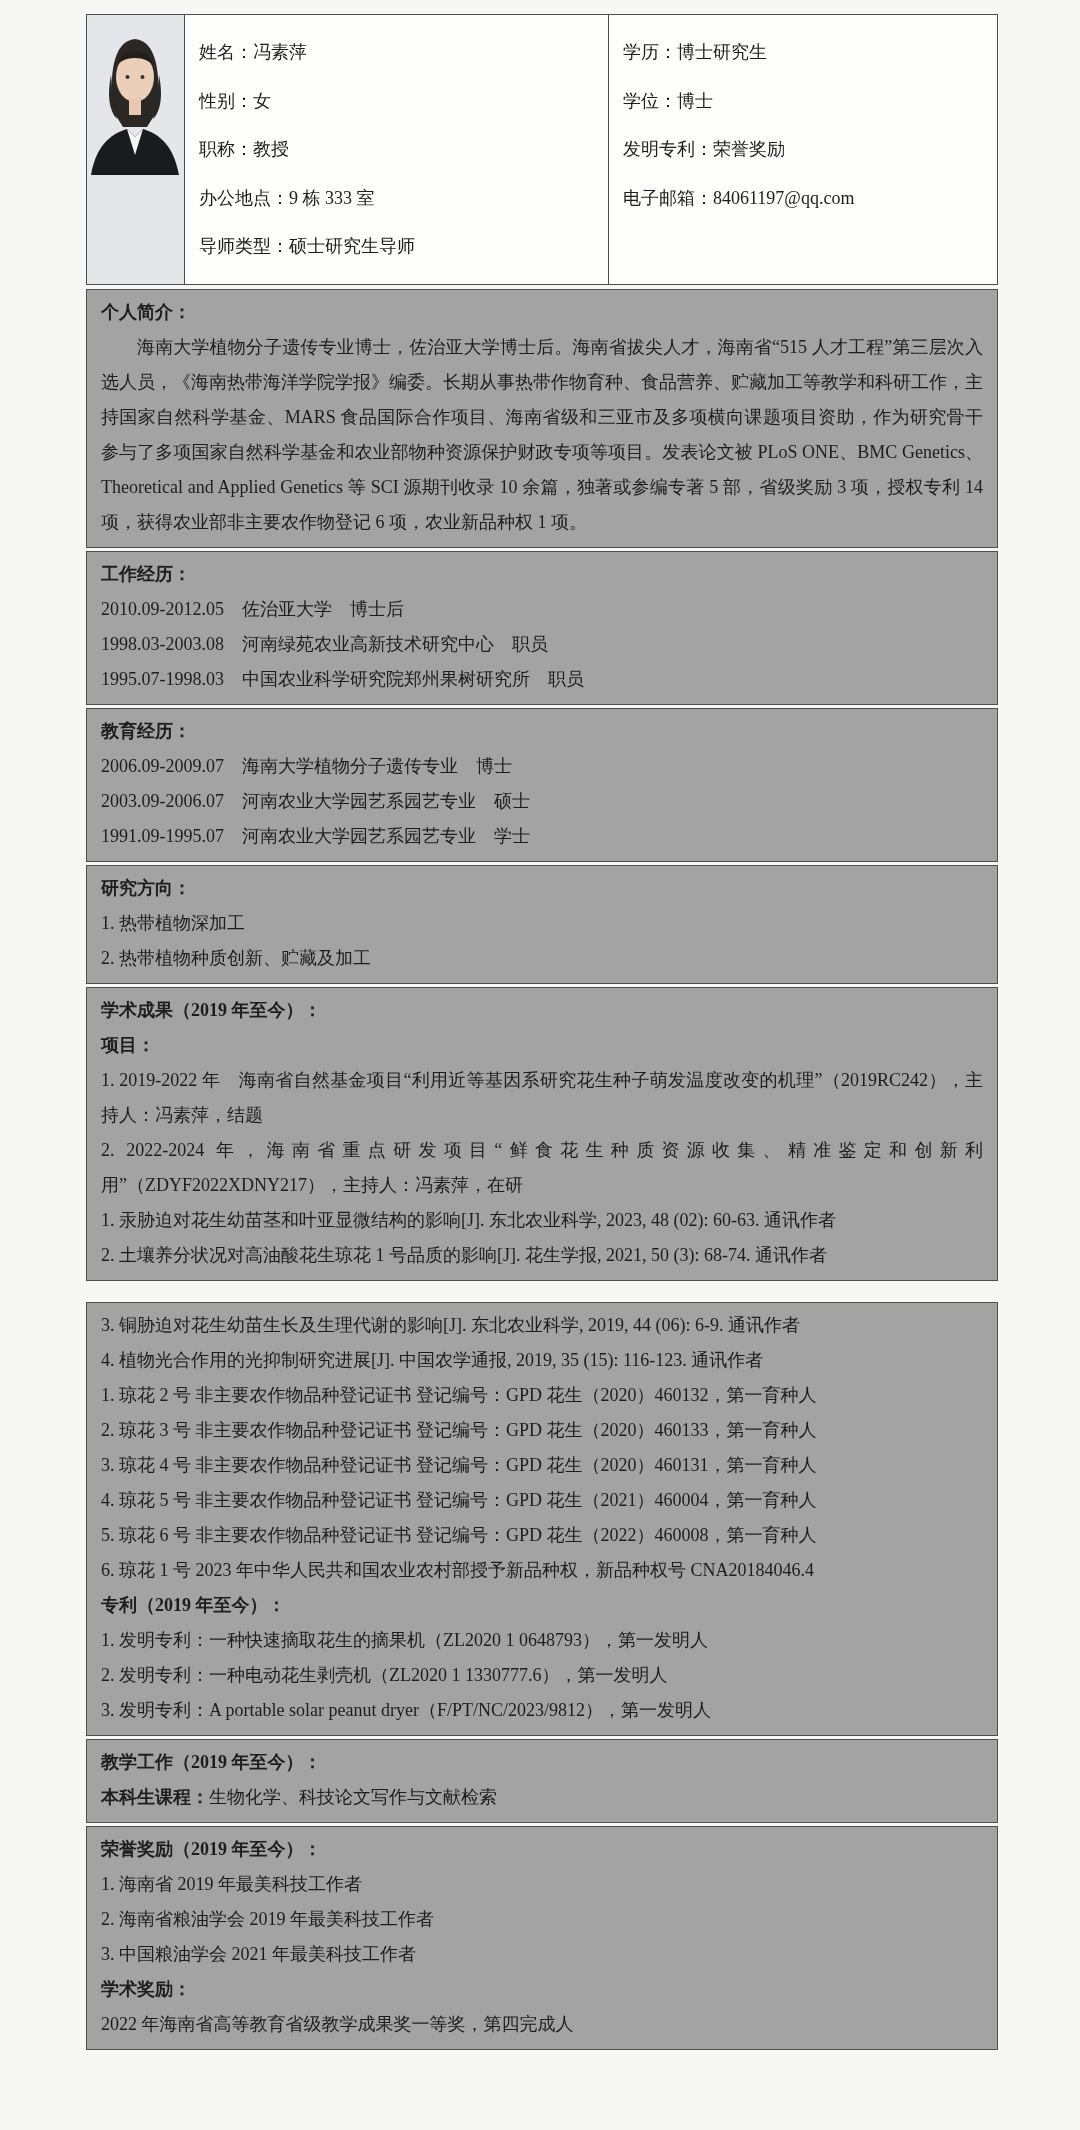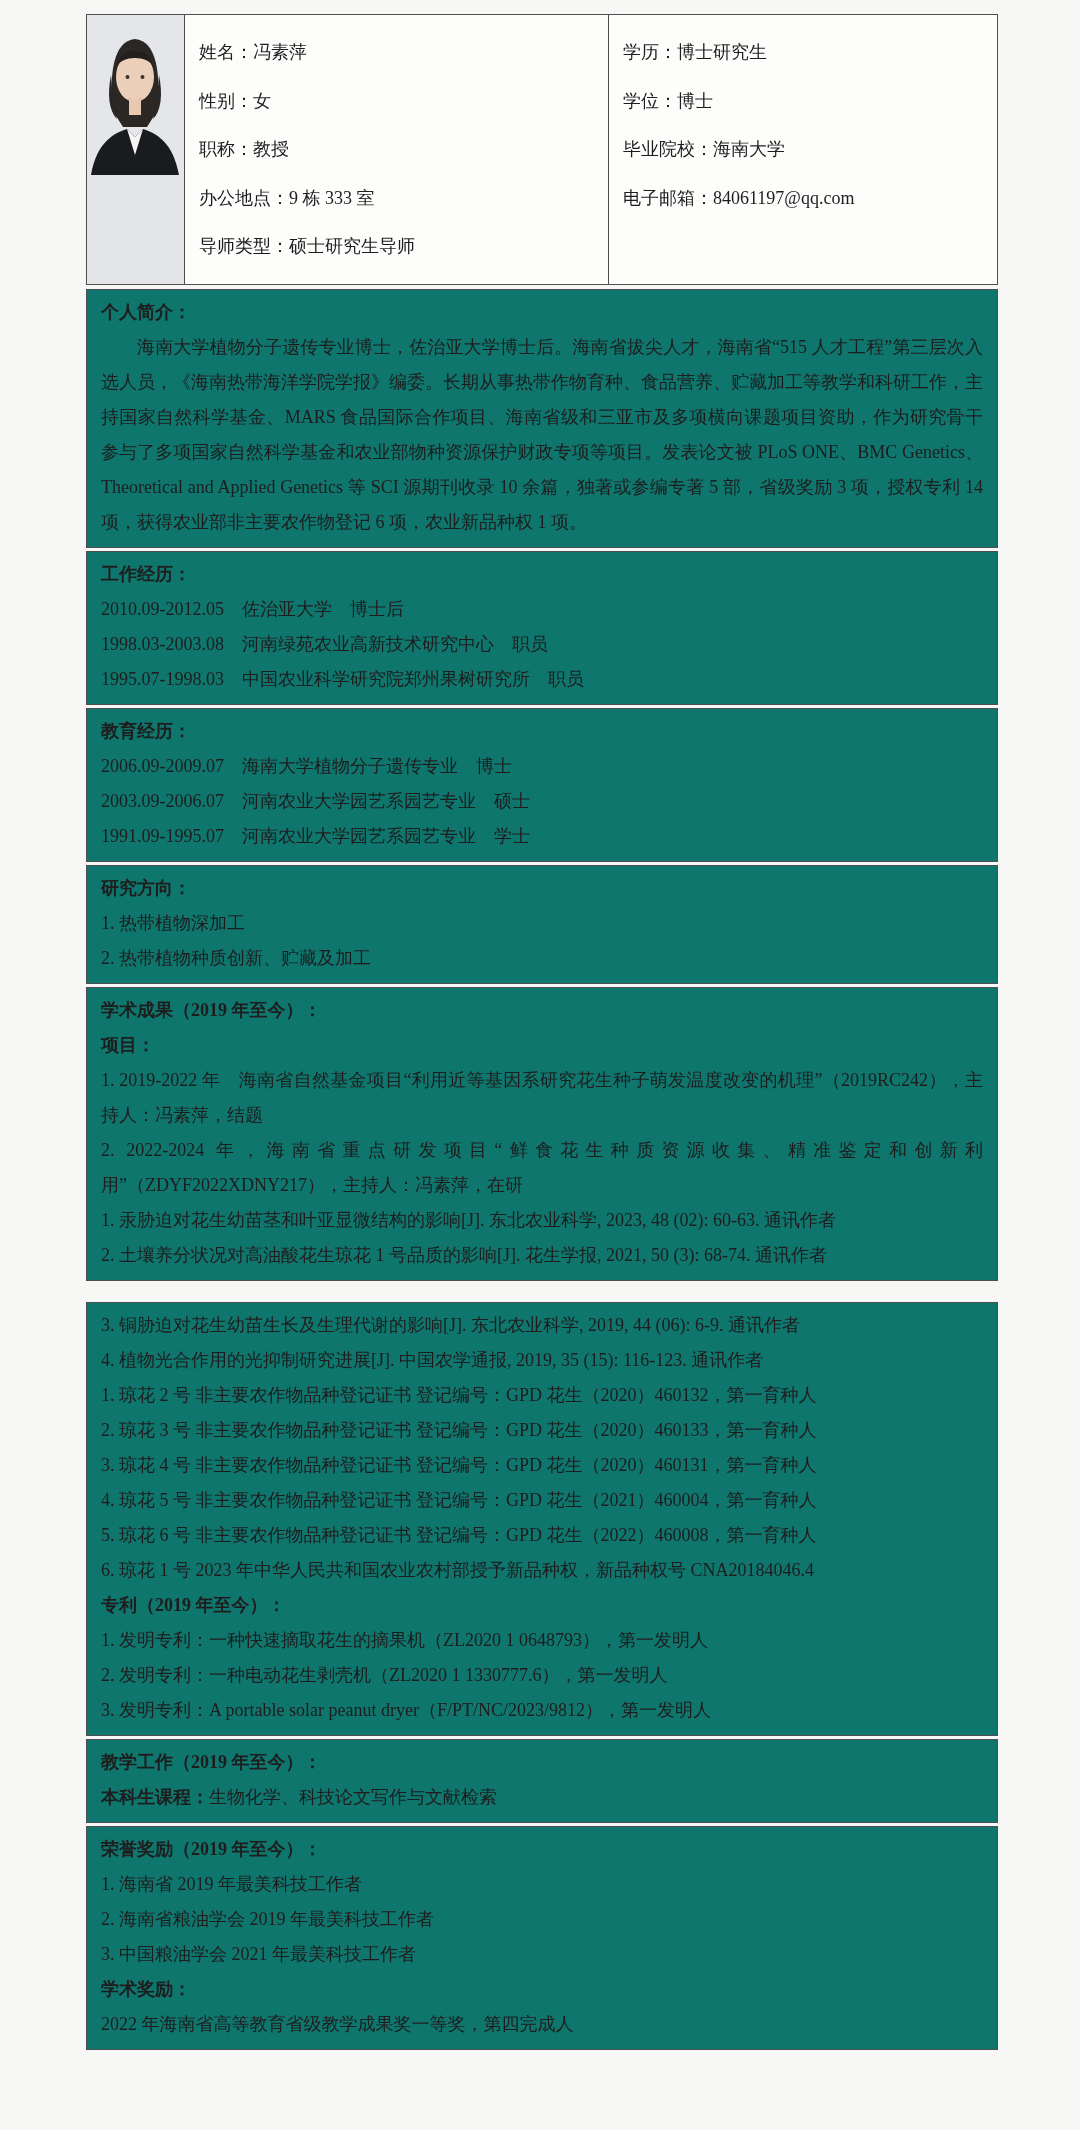--- a/index.html
+++ b/index.html
@@ -34,21 +34,21 @@
   .info-col.right{flex:1;}
   .hrow{
     line-height:30.5px;
     font-size:18px;
     padding-left:14px;
     white-space:nowrap;
   }
   
   .box{
     border:1px solid #4e4e4e;
-    background:#0f766e;
+    background:#a3a3a3;
     padding:5px 14px 7px 14px;
     margin-bottom:3px;
   }
   .line{
     margin:0;
     font-size:18px;
     line-height:35px;
     text-align:justify;
   }
   .bold{font-weight:bold;}
@@ -80,21 +80,21 @@
     <div class="info-col left">
       <p class="hrow"><span>姓名：</span><span>冯素萍</span></p>
       <p class="hrow"><span>性别：</span><span>女</span></p>
       <p class="hrow"><span>职称：</span><span>教授</span></p>
       <p class="hrow"><span>办公地点：</span><span>9 栋 333 室</span></p>
       <p class="hrow"><span>导师类型：</span><span>硕士研究生导师</span></p>
     </div>
     <div class="info-col right">
       <p class="hrow"><span>学历：</span><span>博士研究生</span></p>
       <p class="hrow"><span>学位：</span><span>博士</span></p>
-      <p class="hrow"><span>毕业院校：</span><span>海南大学</span></p>
+      <p class="hrow"><span>发明专利：</span><span>荣誉奖励</span></p>
       <p class="hrow"><span>电子邮箱：</span><span>84061197@qq.com</span></p>
     </div>
   </div>
 
   <section class="box">
     <p class="line bold">个人简介：</p>
     <p class="line para">海南大学植物分子遗传专业博士，佐治亚大学博士后。海南省拔尖人才，海南省“515 人才工程”第三层次入选人员，《海南热带海洋学院学报》编委。长期从事热带作物育种、食品营养、贮藏加工等教学和科研工作，主持国家自然科学基金、MARS 食品国际合作项目、海南省级和三亚市及多项横向课题项目资助，作为研究骨干参与了多项国家自然科学基金和农业部物种资源保护财政专项等项目。发表论文被 PLoS ONE、BMC Genetics、Theoretical and Applied Genetics 等 SCI 源期刊收录 10 余篇，独著或参编专著 5 部，省级奖励 3 项，授权专利 14 项，获得农业部非主要农作物登记 6 项，农业新品种权 1 项。</p>
   </section>
 
   <section class="box">

